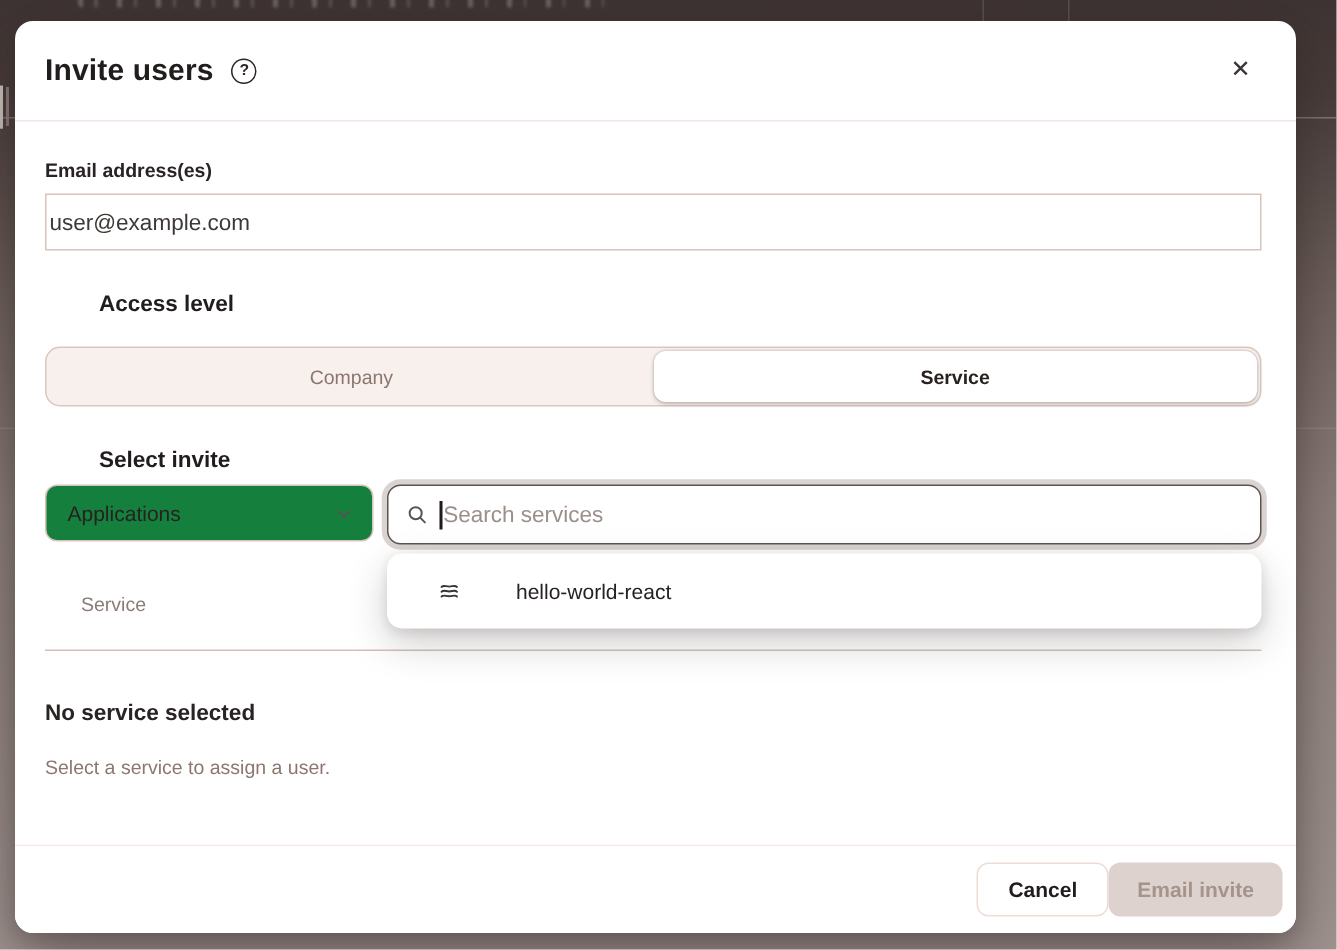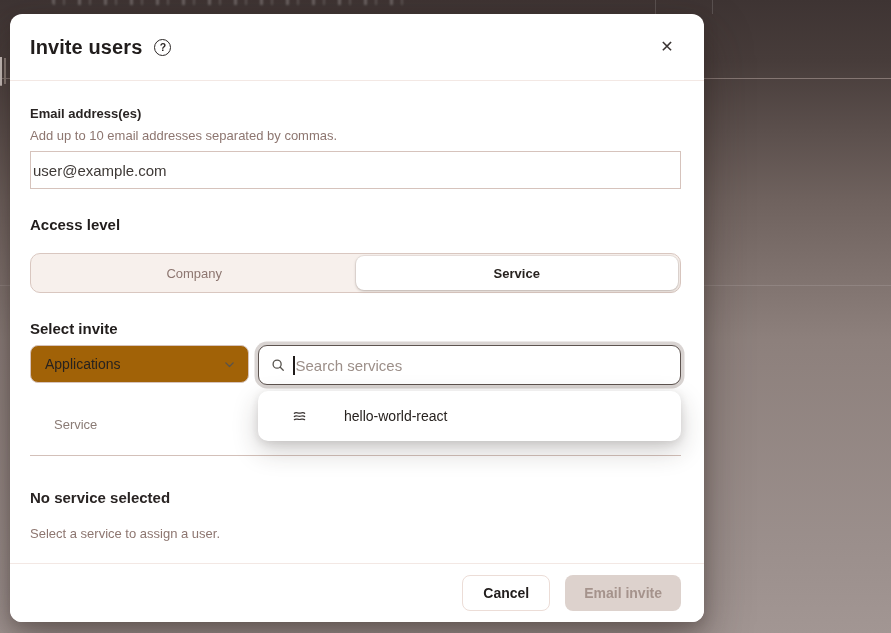--- a/index.html
+++ b/index.html
@@ -18,21 +18,21 @@
     background: repeating-linear-gradient(90deg, rgba(255,255,255,.8) 0 3px, transparent 3px 11px, rgba(255,255,255,.55) 11px 13px, transparent 13px 26px);
     filter: blur(1.1px); border-radius:3px;
   }
   .topbar-sep { top:0; width:1px; height:14px; background:rgba(255,255,255,.14); }
   .behind-line { left:0; width:100%; height:1px; }
   .page-letter-a { left:0; top:57px; width:2px; height:29px; background:#cfc5c1; border-radius:0 0 2px 2px; }
   .page-letter-b { left:4px; top:58px; width:2px; height:26px; background:#8d7f7a; }
 
   
   .modal {
-    position:absolute; z-index:2; left:10px; top:14px; width:694px; height:608px;
+    position:absolute; z-index:2; left:10px; top:14px; width:854px; height:608px;
     background:#ffffff; border-radius:12px;
     box-shadow: 0 22px 48px rgba(42,32,29,.42), 0 4px 14px rgba(42,32,29,.25);
   }
   .modal-header {
     height:67px; display:flex; align-items:center;
     padding:0 24px 0 20px; border-bottom:1px solid #f3e8e4;
   }
   .modal-title { font-size:20px; font-weight:700; color:#211d1c; letter-spacing:.1px; }
   .help-icon {
     margin-left:12px; width:17px; height:17px; border:1.6px solid #2b2625; border-radius:50%;
@@ -46,39 +46,39 @@
 
   .modal-body { padding:25px 23px 0 20px; }
 
   .field-label-sm { font-size:13px; font-weight:700; color:#292423; }
   .field-hint { margin-top:7px; font-size:13px; color:#8d7670; }
   .text-input {
     margin-top:8px; width:100%; height:38px; border:1px solid #d6c3bc; border-radius:0;
     padding:0 2px; font-size:15px; color:#3e3936; font-family:inherit; background:#fff; outline:none;
   }
 
-  .section-label { margin-top:27px; font-size:15px; font-weight:700; color:#211d1c; }
+  .section-label { margin-top:27px; font-size:15px; font-weight:700; color:#211d1c;margin-left:36px; }
 
   .segmented {
     margin-top:20px; height:40px; display:flex; align-items:stretch;
     background:#f7f0ec; border:1px solid #d9c7c0; border-radius:10px; padding:2px;
   }
   .segment {
     flex:1; display:flex; align-items:center; justify-content:center;
     font-size:13px; border-radius:8px; cursor:pointer; background:transparent; border:none; font-family:inherit;
   }
   .segment.unselected { color:#8d7670; font-weight:500; }
   .segment.selected {
     background:#ffffff; color:#27221f; font-weight:600;
     box-shadow:0 1px 3px rgba(60,45,40,.28), 0 0 0 1px rgba(60,45,40,.06);
   }
 
   .service-row { margin-top:8px; display:flex; gap:9px; position:relative; }
   .select-control {
-    width:219px; height:38px; border:1px solid #d6c3bc; border-radius:8px; background:#a16207;
+    width:219px; height:38px; border:1px solid #d6c3bc; border-radius:8px; background:#15803d;
     display:flex; align-items:center; padding:0 12px 0 14px; cursor:pointer;
   }
   .select-control .select-value { font-size:14px; color:#27221f; }
   .select-control .chev { margin-left:auto; display:flex; }
 
   .search-wrap { flex:1; position:relative; }
   .search-input-box {
     height:40px; border:1.5px solid #5d534f; border-radius:9px; background:#fff;
     display:flex; align-items:center; padding:0 12px;
     box-shadow:0 0 0 3.5px rgba(141,125,118,.33);
@@ -99,21 +99,21 @@
   .table-header { margin-top:32px; padding-left:24px; font-size:13px; color:#8a7b75; }
   .table-divider { margin-top:23px; height:1px; background:#d3c0b9; border:none; }
 
   .empty-state { }
   .empty-title { margin-top:33px; font-size:15px; font-weight:700; color:#292423; }
   .empty-sub { margin-top:20px; font-size:13px; color:#8d7670; }
 
   .modal-footer {
     position:absolute; left:0; right:0; bottom:0; height:59px;
     border-top:1px solid #f3e8e4; border-radius:0 0 12px 12px; background:#fff;
-    display:flex; align-items:center; justify-content:flex-end; gap:15px; padding-right:23px;
+    display:flex; align-items:center; justify-content:flex-end; padding-right:9px;
   }
   .btn { height:36px; border-radius:8px; font-size:14px; font-family:inherit; cursor:pointer; }
   .btn-cancel { padding:0 20px; background:#fff; border:1px solid #ecddd7; color:#211d1c; font-weight:600; }
   .btn-primary-disabled { padding:0 19px; background:#ddd2cd; border:none; color:#a5938c; font-weight:600; cursor:default; }
 </style>
 </head>
 <body>
 
 <div>
   <div class="backdrop-el topbar-smudge"></div>
@@ -130,21 +130,20 @@
   <div class="modal-header">
     <div class="modal-title">Invite users</div>
     <div class="help-icon">?</div>
     <button class="close-btn">✕</button>
   </div>
 
   <div class="modal-body">
 
     
     <div class="field-label-sm">Email address(es)</div>
-    <div class="field-hint">Add up to 10 email addresses separated by commas.</div>
     <input class="text-input" type="text" value="user@example.com" style="">
 
     
     <div class="section-label">Access level</div>
     <div class="segmented">
       <button class="segment unselected">Company</button>
       <button class="segment selected">Service</button>
     </div>
 
     

